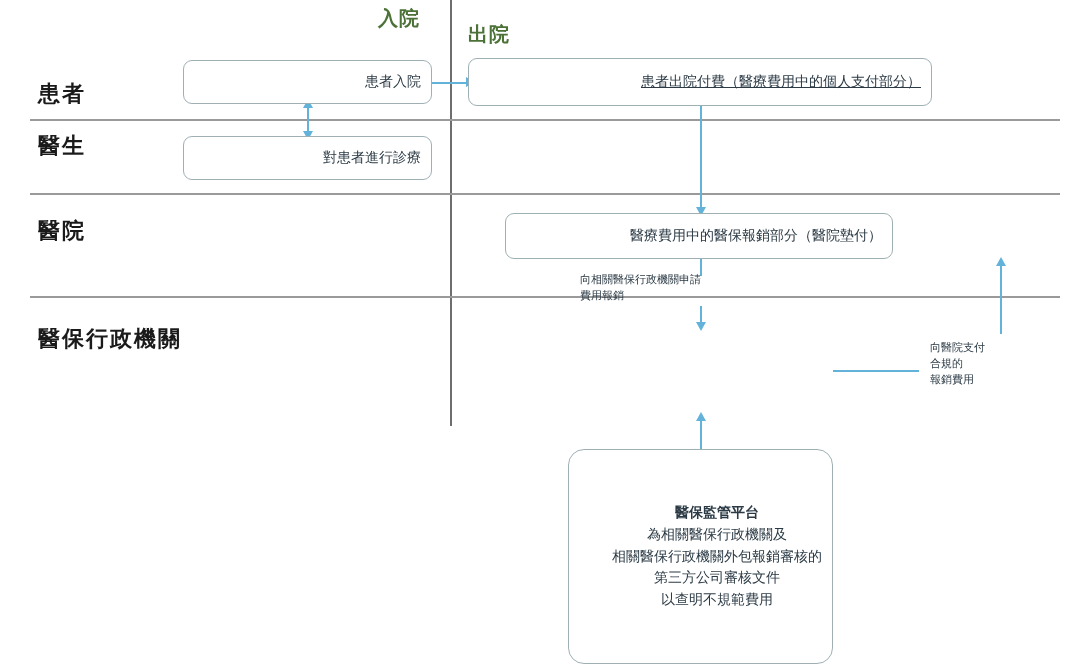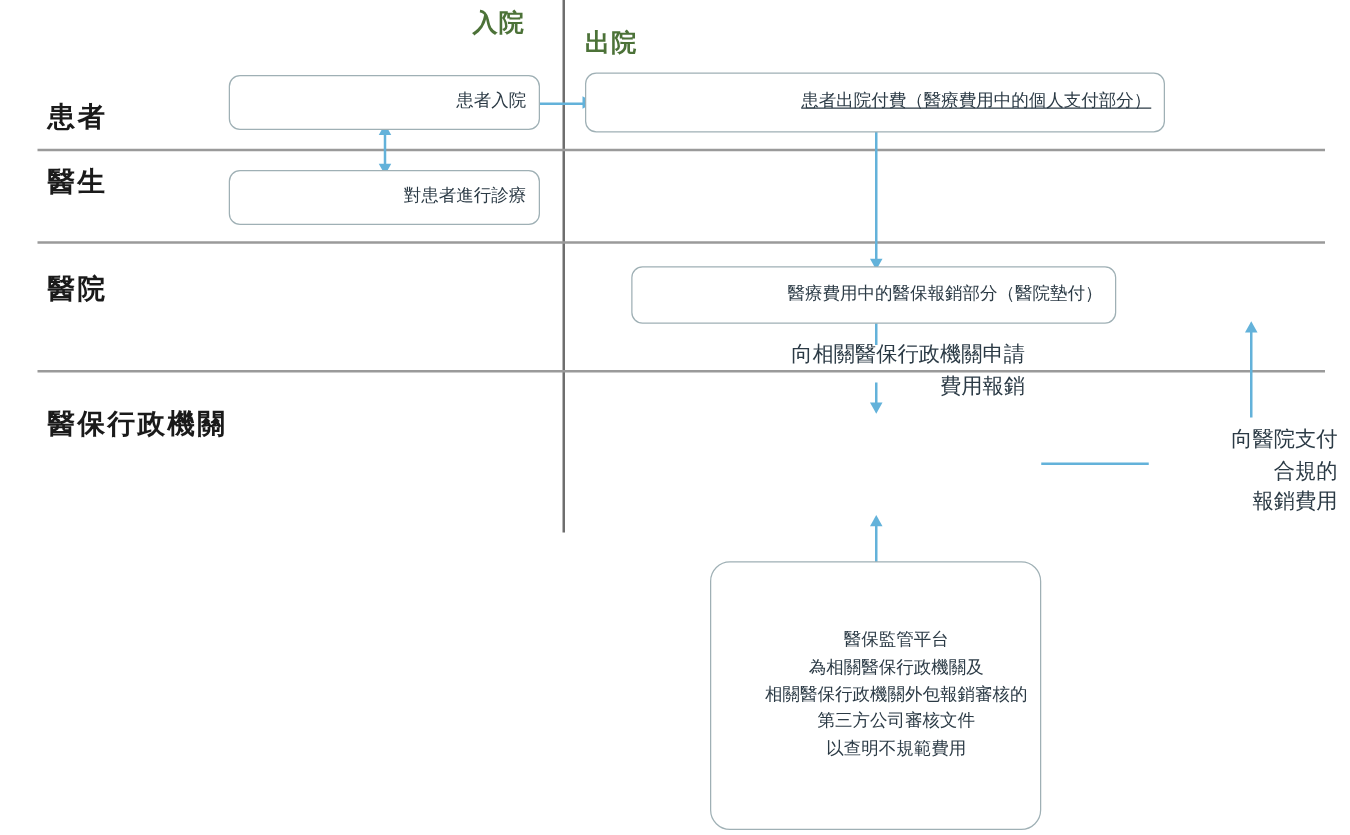--- a/index.html
+++ b/index.html
@@ -69,21 +69,21 @@
     font-family: "DejaVu Serif", "Liberation Serif", serif;
     font-size: 14px;
     line-height: 1.55;
     color: #2b3a45;
     padding: 4px 10px;
   }
   .node.rounded-lg { border-radius: 16px; }
   .node .node-text { white-space: pre-line; }
   .node .node-title {
     display: block;
-    font-weight: normal;
+    font-weight: bold;
   }
 
   
   .conn-h {
     position: absolute;
     height: 0;
     border-top: 2px solid #63b2da;
   }
   .conn-v {
     position: absolute;
@@ -108,24 +108,24 @@
   .arrow-up {
     border-left: 5px solid transparent;
     border-right: 5px solid transparent;
     border-bottom: 9px solid #63b2da;
   }
 
   
   .edge-label {
     position: absolute;
     font-family: "DejaVu Serif", "Liberation Serif", serif;
-    font-size: 17px;
+    font-size: 11px;
     line-height: 1.45;
     color: #2b3a45;
-    text-align: right;
+    text-align: left;
     white-space: pre-line;
     background: transparent;
   }
 </style>
 </head>
 <body>
 
 <div id="canvas">
 
   <div class="phase-label" style="left:378px; top:5px;">入院</div>

